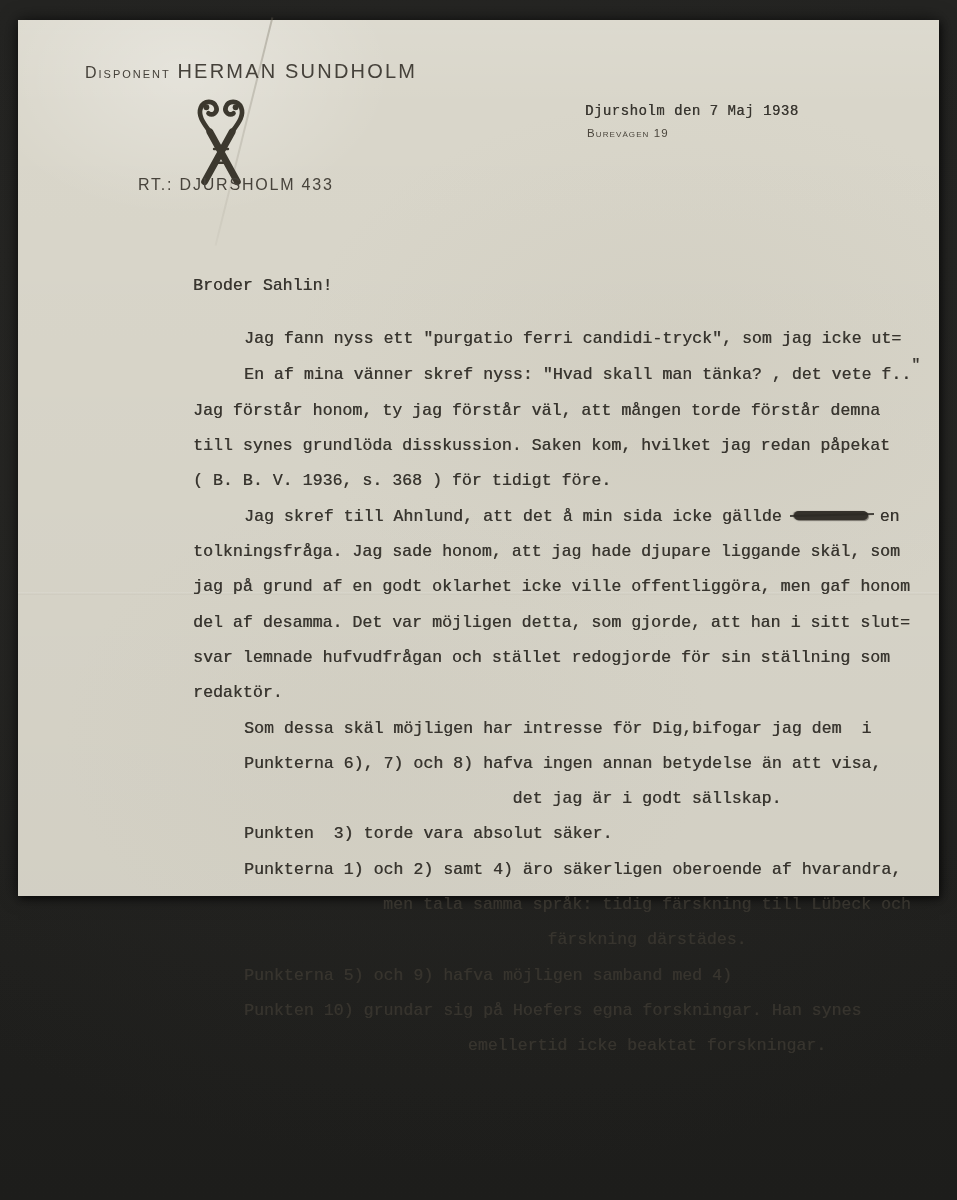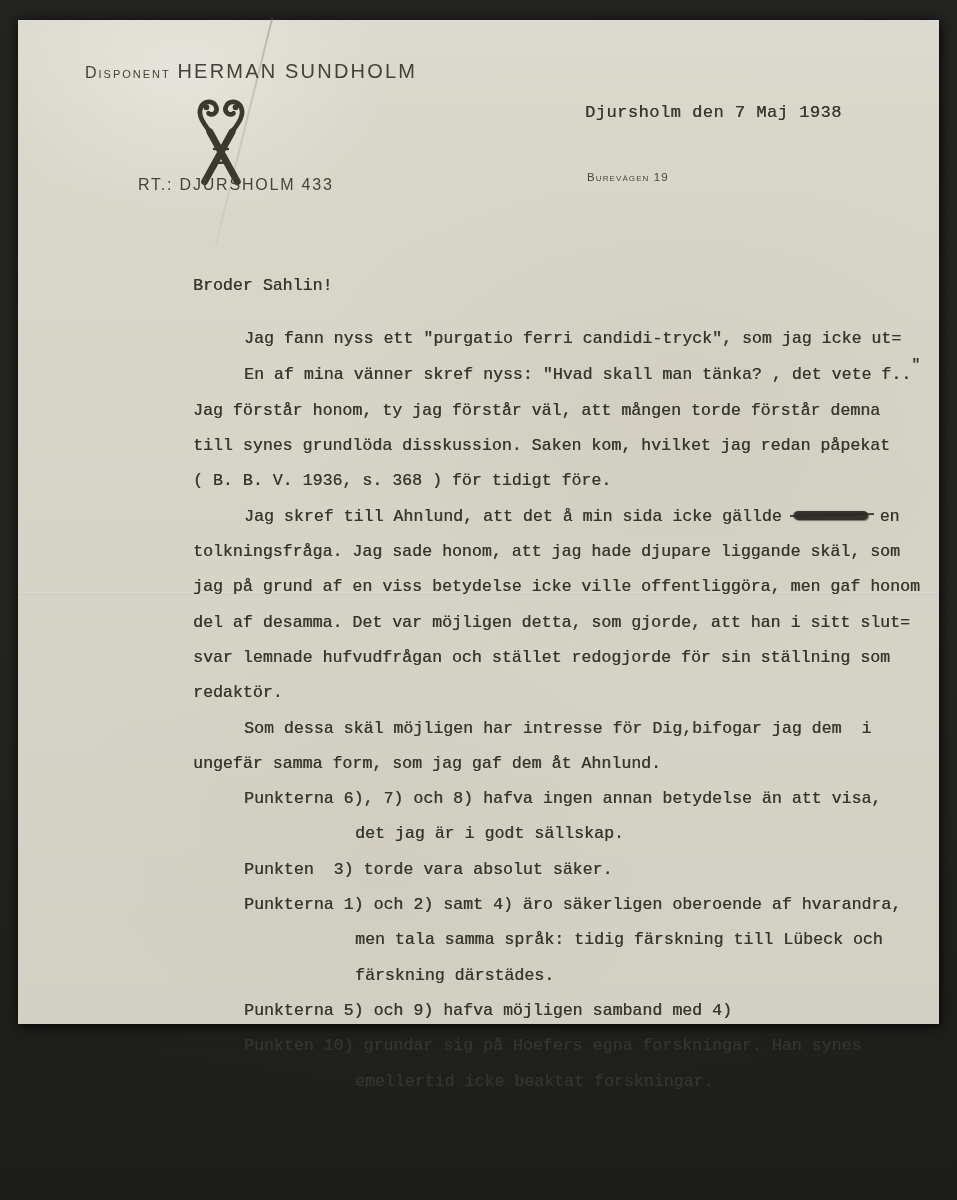--- a/index.html
+++ b/index.html
@@ -13,21 +13,21 @@
   
   .scan-bed {
     position: absolute; inset: 0;
     background:
       radial-gradient(ellipse 1200px 900px at 50% 45%, rgba(70,68,62,0.20), transparent 70%),
       linear-gradient(180deg, #242422 0%, #21211f 60%, #1d1d1b 100%);
   }
   .paper {
     position: absolute;
     left: 18px; top: 20px;
-    width: 921px; height: 1004px;
+    width: 921px; height: 876px;
     background-color: #d9d6ca;
     background-image:
       radial-gradient(ellipse 320px 220px at 18% 6%, rgba(255,255,255,0.30), transparent 65%),
       radial-gradient(ellipse 600px 420px at 72% 40%, rgba(182,177,161,0.16), transparent 65%),
       radial-gradient(ellipse 500px 380px at 40% 82%, rgba(193,188,172,0.14), transparent 65%),
       linear-gradient(180deg, rgba(255,255,255,0.10) 0%, rgba(0,0,0,0.00) 10%, rgba(0,0,0,0.03) 100%);
     box-shadow: 0 0 16px rgba(0,0,0,0.60), 2px 3px 6px rgba(0,0,0,0.45);
   }
   .crease-diagonal {
     position: absolute; left: 225px; top: -6px;
@@ -57,48 +57,47 @@
     color: #47433b;
     font-family: "Liberation Sans", sans-serif;
     font-size: 16px; letter-spacing: 1.8px;
     white-space: nowrap;
     text-align: right;
   }
   
   .dateline {
     position: absolute; left: 567px; top: 83px;
     color: #38352f;
-    font-size: 17px;
+    font-size: 14px;
     letter-spacing: 0.5px;
     white-space: pre;
     text-shadow: 0.4px 0 0 rgba(56,53,47,0.75);
   }
   .street {
     position: absolute; left: 569px; top: 107px;
     color: #4a453c;
     font-family: "Liberation Sans", sans-serif;
     font-size: 11.5px; letter-spacing: 1.1px;
     font-variant: small-caps;
     white-space: nowrap;
-    margin-top: 44px;
   }
   
   .letter-body {
     position: absolute; left: 175px; top: 248px;
     width: 746px;
     color: #37342e;
     font-size: 16.6px;
     line-height: 35.3px;
     text-shadow: 0.45px 0 0 rgba(55,52,46,0.72);
   }
   .salutation { white-space: pre; margin-bottom: 18px; }
   .tline { white-space: pre; }
   .indent-0 { padding-left: 0; }
   .indent-1 { padding-left: 51px; }
-  .indent-2 { padding-left: 162px; }
+  .indent-2 { padding-left: 162px; text-align: center; }
   .overstrike {
     display: inline-block;
     position: relative;
     width: 74px; height: 9px;
     margin: 0 2px;
     background: #34312b;
     border-radius: 5px / 4px;
     vertical-align: 1px;
     box-shadow: 1px 1px 1px rgba(52,49,43,0.55), -1px 0 1px rgba(52,49,43,0.55);
   }
@@ -151,26 +150,25 @@
 
   <div class="letter-body" id="letter-body">
     <div class="salutation">Broder Sahlin!</div>
   <div class="tline indent-1">Jag fann nyss ett "purgatio ferri candidi-tryck", som jag icke ut=</div>
       <div class="tline indent-1">En af mina vänner skref nyss: "Hvad skall man tänka? , det vete f..<span class="sup-quote">"</span></div>
       <div class="tline indent-0">Jag förstår honom, ty jag förstår väl, att mången torde förstår demna</div>
       <div class="tline indent-0">till synes grundlöda disskussion. Saken kom, hvilket jag redan påpekat</div>
       <div class="tline indent-0">( B. B. V. 1936, s. 368 ) för tidigt före.</div>
       <div class="tline indent-1"><span>Jag skref till Ahnlund, att det å min sida icke gällde </span><span class="overstrike"></span><span> en</span></div>
       <div class="tline indent-0">tolkningsfråga. Jag sade honom, att jag hade djupare liggande skäl, som</div>
-      <div class="tline indent-0">jag på grund af en viss betydelse icke ville offentliggöra, men gaf honom</div>
+      <div class="tline indent-0">jag på grund af en godt oklarhet icke ville offentliggöra, men gaf honom</div>
       <div class="tline indent-0">del af desamma. Det var möjligen detta, som gjorde, att han i sitt slut=</div>
       <div class="tline indent-0">svar lemnade hufvudfrågan och stället redogjorde för sin ställning som</div>
       <div class="tline indent-0">redaktör.</div>
       <div class="tline indent-1">Som dessa skäl möjligen har intresse för Dig,bifogar jag dem  i</div>
-      <div class="tline indent-0">ungefär samma form, som jag gaf dem åt Ahnlund.</div>
       <div class="tline indent-1">Punkterna 6), 7) och 8) hafva ingen annan betydelse än att visa,</div>
       <div class="tline indent-2">det jag är i godt sällskap.</div>
       <div class="tline indent-1">Punkten  3) torde vara absolut säker.</div>
       <div class="tline indent-1">Punkterna 1) och 2) samt 4) äro säkerligen oberoende af hvarandra,</div>
       <div class="tline indent-2">men tala samma språk: tidig färskning till Lübeck och</div>
       <div class="tline indent-2">färskning därstädes.</div>
       <div class="tline indent-1">Punkterna 5) och 9) hafva möjligen samband med 4)</div>
       <div class="tline indent-1">Punkten 10) grundar sig på Hoefers egna forskningar. Han synes</div>
       <div class="tline indent-2">emellertid icke beaktat forskningar.</div>
     </div>

